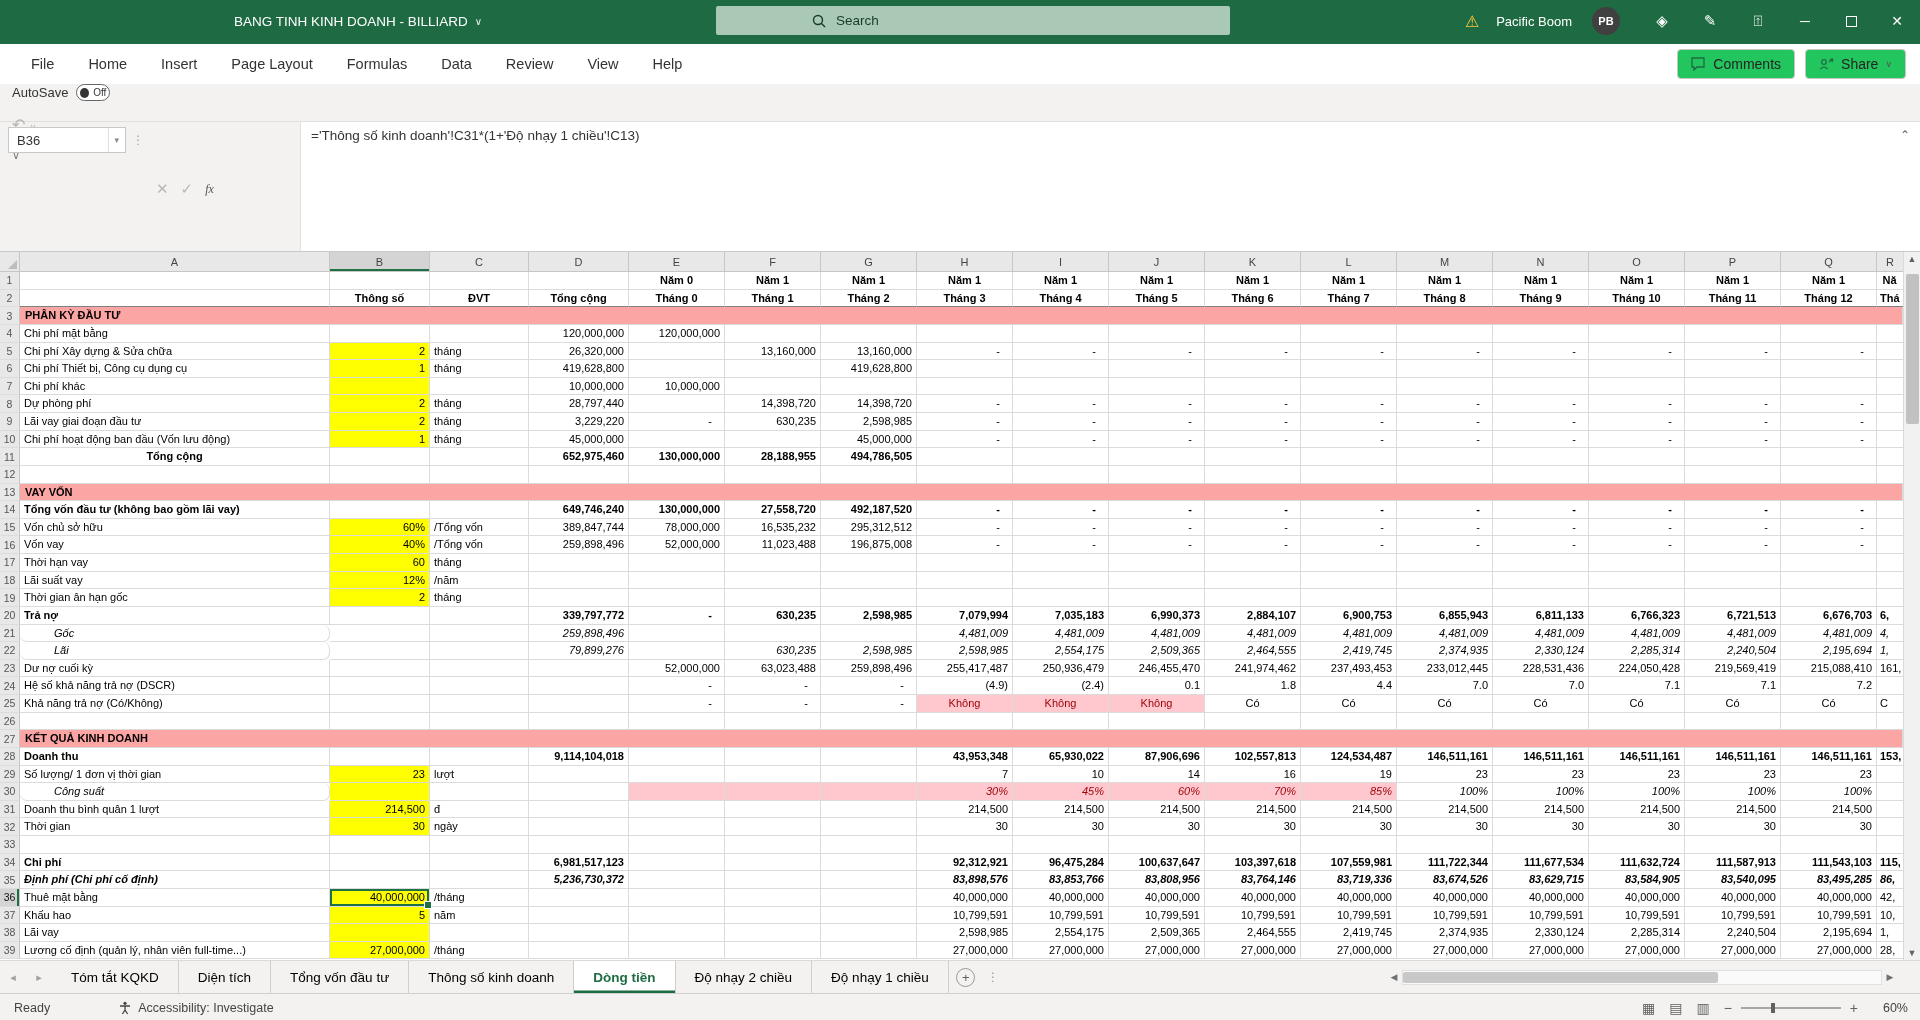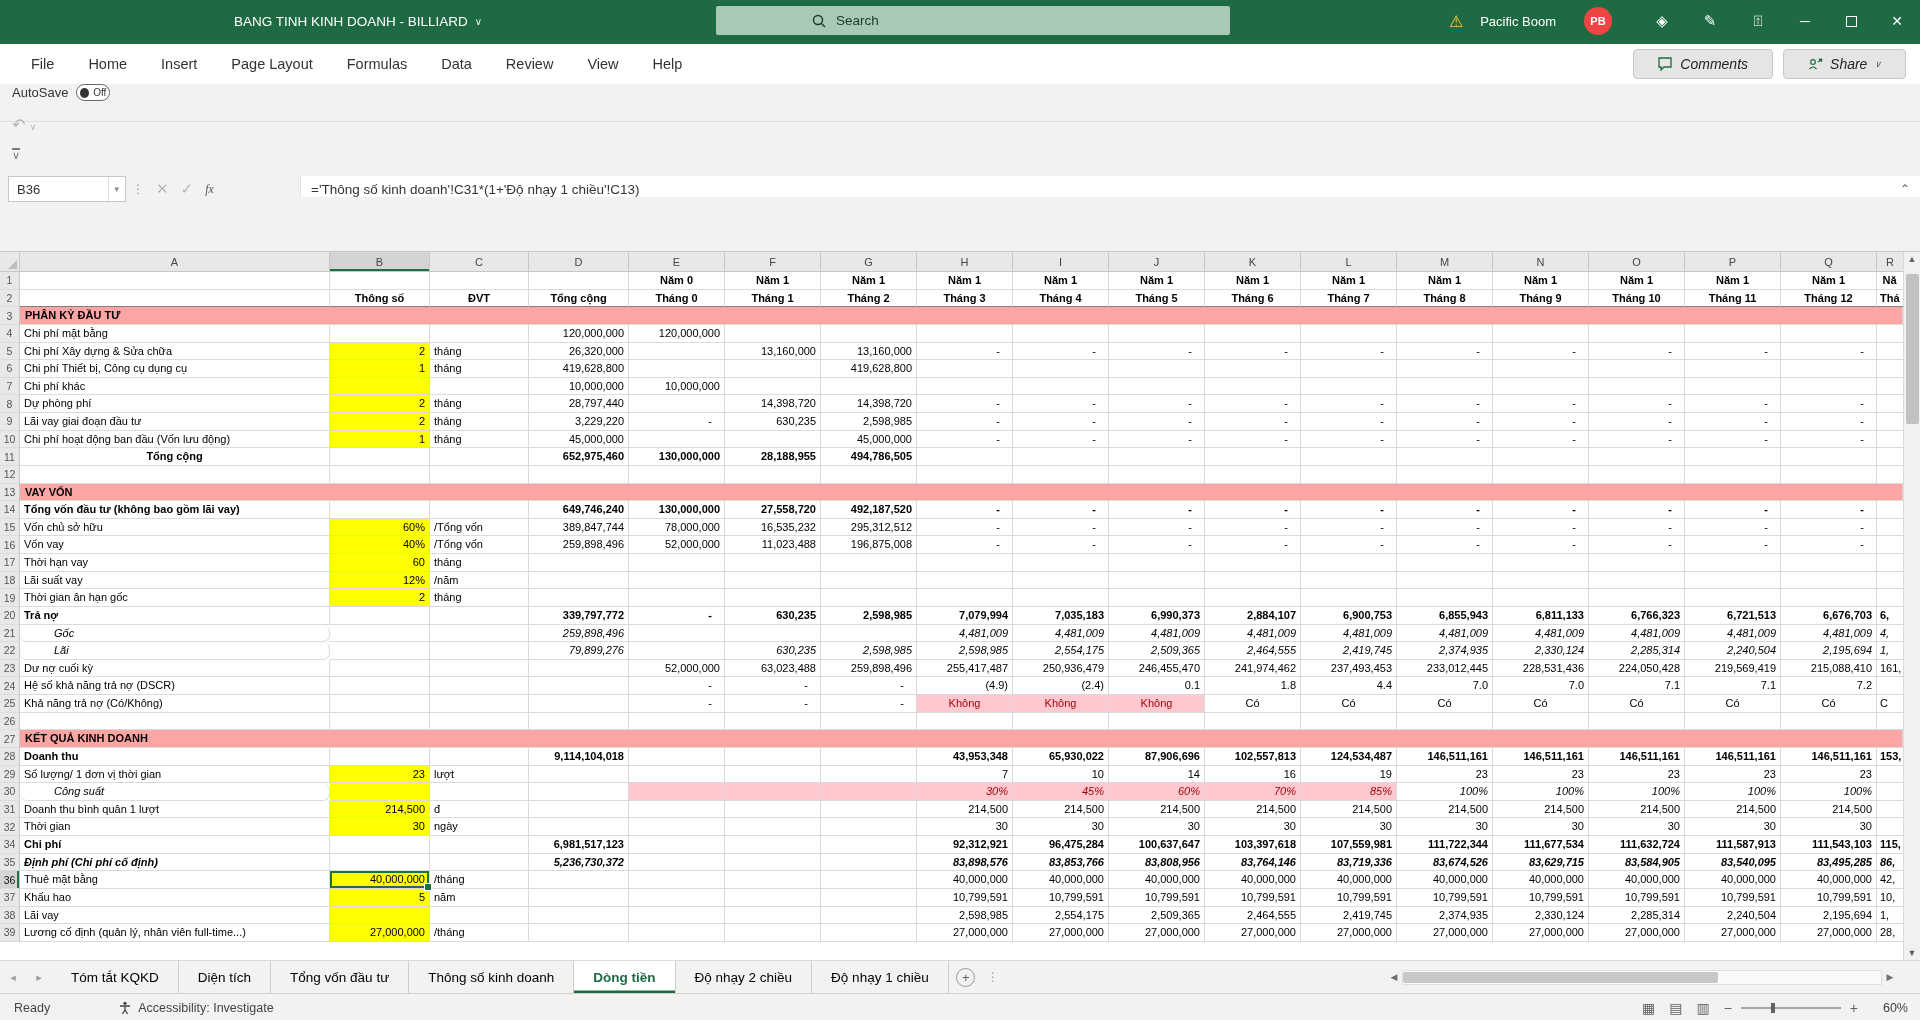--- a/index.html
+++ b/index.html
@@ -7,43 +7,43 @@
   .app { position:relative; width:1920px; height:1020px; background:#fff; }
 
   
   .titlebar { position:relative; height:44px; background:#1E6B43; color:#fff; }
   .tb-title { position:absolute; left:0; top:0; width:716px; height:42px; display:flex; align-items:center; justify-content:center; font-size:13.5px; gap:7px; }
   .tb-title .chev { font-size:10px; opacity:.9; }
   .tb-search { position:absolute; left:716px; top:6px; width:514px; height:29px; background:#A9C8B5; border-radius:2px; display:flex; align-items:center; padding-left:96px; gap:10px; color:#143D24; font-size:13.5px; }
   .tb-right { position:absolute; right:0; top:0; height:42px; display:flex; align-items:center; }
   .tb-ico { width:48px; height:42px; display:flex; align-items:center; justify-content:center; font-size:15px; color:#fff; }
   .warn { color:#FFC83D; font-size:16px; }
-  .avatar { width:28px; height:28px; border-radius:50%; background:#ef4444; color:#fff; font-size:11px; font-weight:bold; display:flex; align-items:center; justify-content:center; margin:0 26px; }
+  .avatar { width:28px; height:28px; border-radius:50%; background:#404040; color:#fff; font-size:11px; font-weight:bold; display:flex; align-items:center; justify-content:center; margin:0 18px; }
   .uname { font-size:13px; margin-right:2px;text-align:right; }
   .wbtn { width:46px; height:42px; display:flex; align-items:center; justify-content:center; font-size:14px; }
   .restore-box { width:11px; height:11px; border:1.5px solid #fff; }
 
   
   .ribbonrow { height:40px; background:#fff; display:flex; align-items:center; position:relative; }
   .rtab { padding:0 17px; font-size:14.5px; color:#333; height:40px; display:flex; align-items:center; }
   .rtab:first-child { margin-left:14px; }
   .ribbon-right { position:absolute; right:14px; top:5px; display:flex; gap:10px; }
-  .pillbtn { height:30px; border:1px solid #C8C6C4; border-radius:4px; background:#e5e5e5; display:flex; align-items:center; gap:7px; padding:0 24px; font-size:14px; color:#252423;font-style:italic; }
+  .pillbtn { height:30px; border:1px solid #C8C6C4; border-radius:4px; background:#22c55e; display:flex; align-items:center; gap:7px; padding:0 13px; font-size:14px; color:#252423; }
   .pillbtn svg { display:block; }
 
   
   .qatrow { height:38px; background:#F3F2F1; border-bottom:1px solid #E1DFDD; display:flex; align-items:flex-start; padding-left:12px; gap:14px;flex-direction:column; }
   .autosave { display:flex; align-items:center; gap:8px; font-size:13px; color:#333; }
   .toggle { width:34px; height:17px; border:1px solid #666; border-radius:9px; display:flex; align-items:center; padding:0 3px; gap:4px; font-size:10px; color:#333; background:#fff; }
   .knob { width:10px; height:10px; border-radius:50%; background:#333; }
   .undo { color:#B8B6B4; font-size:16px; }
   .qat-dd { color:#7A7A7A; font-size:11px; border-top:2px solid #7A7A7A; line-height:8px; padding-top:1px; }
 
   
-  .formulabar { height:130px; display:flex; border-bottom:1px solid #C8C8C8; background:#F3F2F1;align-items:center; }
+  .formulabar { height:130px; display:flex; border-bottom:1px solid #C8C8C8; background:#F3F2F1; }
   .fb-left { width:300px; padding:5px 0 0 8px; display:flex; gap:6px; }
   .namebox { width:118px; height:26px; background:#fff; border:1px solid #C8C8C8; display:flex; align-items:center; font-size:13px; color:#333; padding-left:8px; justify-content:space-between; }
   .namebox .dd { color:#8A8A8A; font-size:9px; padding-right:6px; border-left:1px solid #E0E0E0; padding-left:5px; line-height:24px; }
   .fb-dots { color:#A0A0A0; font-size:12px; line-height:26px; }
   .fb-btns { display:flex; align-items:center; gap:12px; padding-left:6px; }
   .fb-x, .fb-ok { color:#B9B7B5; font-size:15px; }
   .fb-fx { color:#555; font-size:12px; font-style:italic; font-family:"Liberation Serif",serif; }
   .fb-input { flex:1; background:#fff; border-left:1px solid #E1E1E1; position:relative; padding:6px 30px 0 10px; font-size:13.5px; color:#333; }
   .fb-collapse { position:absolute; right:10px; top:6px; color:#666; font-size:12px; }
 
@@ -845,20 +845,41 @@
           <div class="c cm num">30</div>
           <div class="c cm num">30</div>
           <div class="c cm num">30</div>
           <div class="c cm num">30</div>
           <div class="c cm num">30</div>
           <div class="c cm num">30</div>
           <div class="c cm num">30</div>
           <div class="c cr rpart"></div>
         </div>
         <div class="grow">
+          <div class="gut">33</div>
+          <div class="c ca lbl"></div>
+          <div class="c cb num"></div>
+          <div class="c cc unit"></div>
+          <div class="c cd num"></div>
+          <div class="c cm num"></div>
+          <div class="c cm num"></div>
+          <div class="c cm num"></div>
+          <div class="c cm num"></div>
+          <div class="c cm num"></div>
+          <div class="c cm num"></div>
+          <div class="c cm num"></div>
+          <div class="c cm num"></div>
+          <div class="c cm num"></div>
+          <div class="c cm num"></div>
+          <div class="c cm num"></div>
+          <div class="c cm num"></div>
+          <div class="c cm num"></div>
+          <div class="c cr rpart"></div>
+        </div>
+        <div class="grow">
           <div class="gut">34</div>
           <div class="c ca lbl b">Chi phí</div>
           <div class="c cb num"></div>
           <div class="c cc unit"></div>
           <div class="c cd num b">6,981,517,123</div>
           <div class="c cm num b"></div>
           <div class="c cm num b"></div>
           <div class="c cm num b"></div>
           <div class="c cm num b">92,312,921</div>
           <div class="c cm num b">96,475,284</div>

